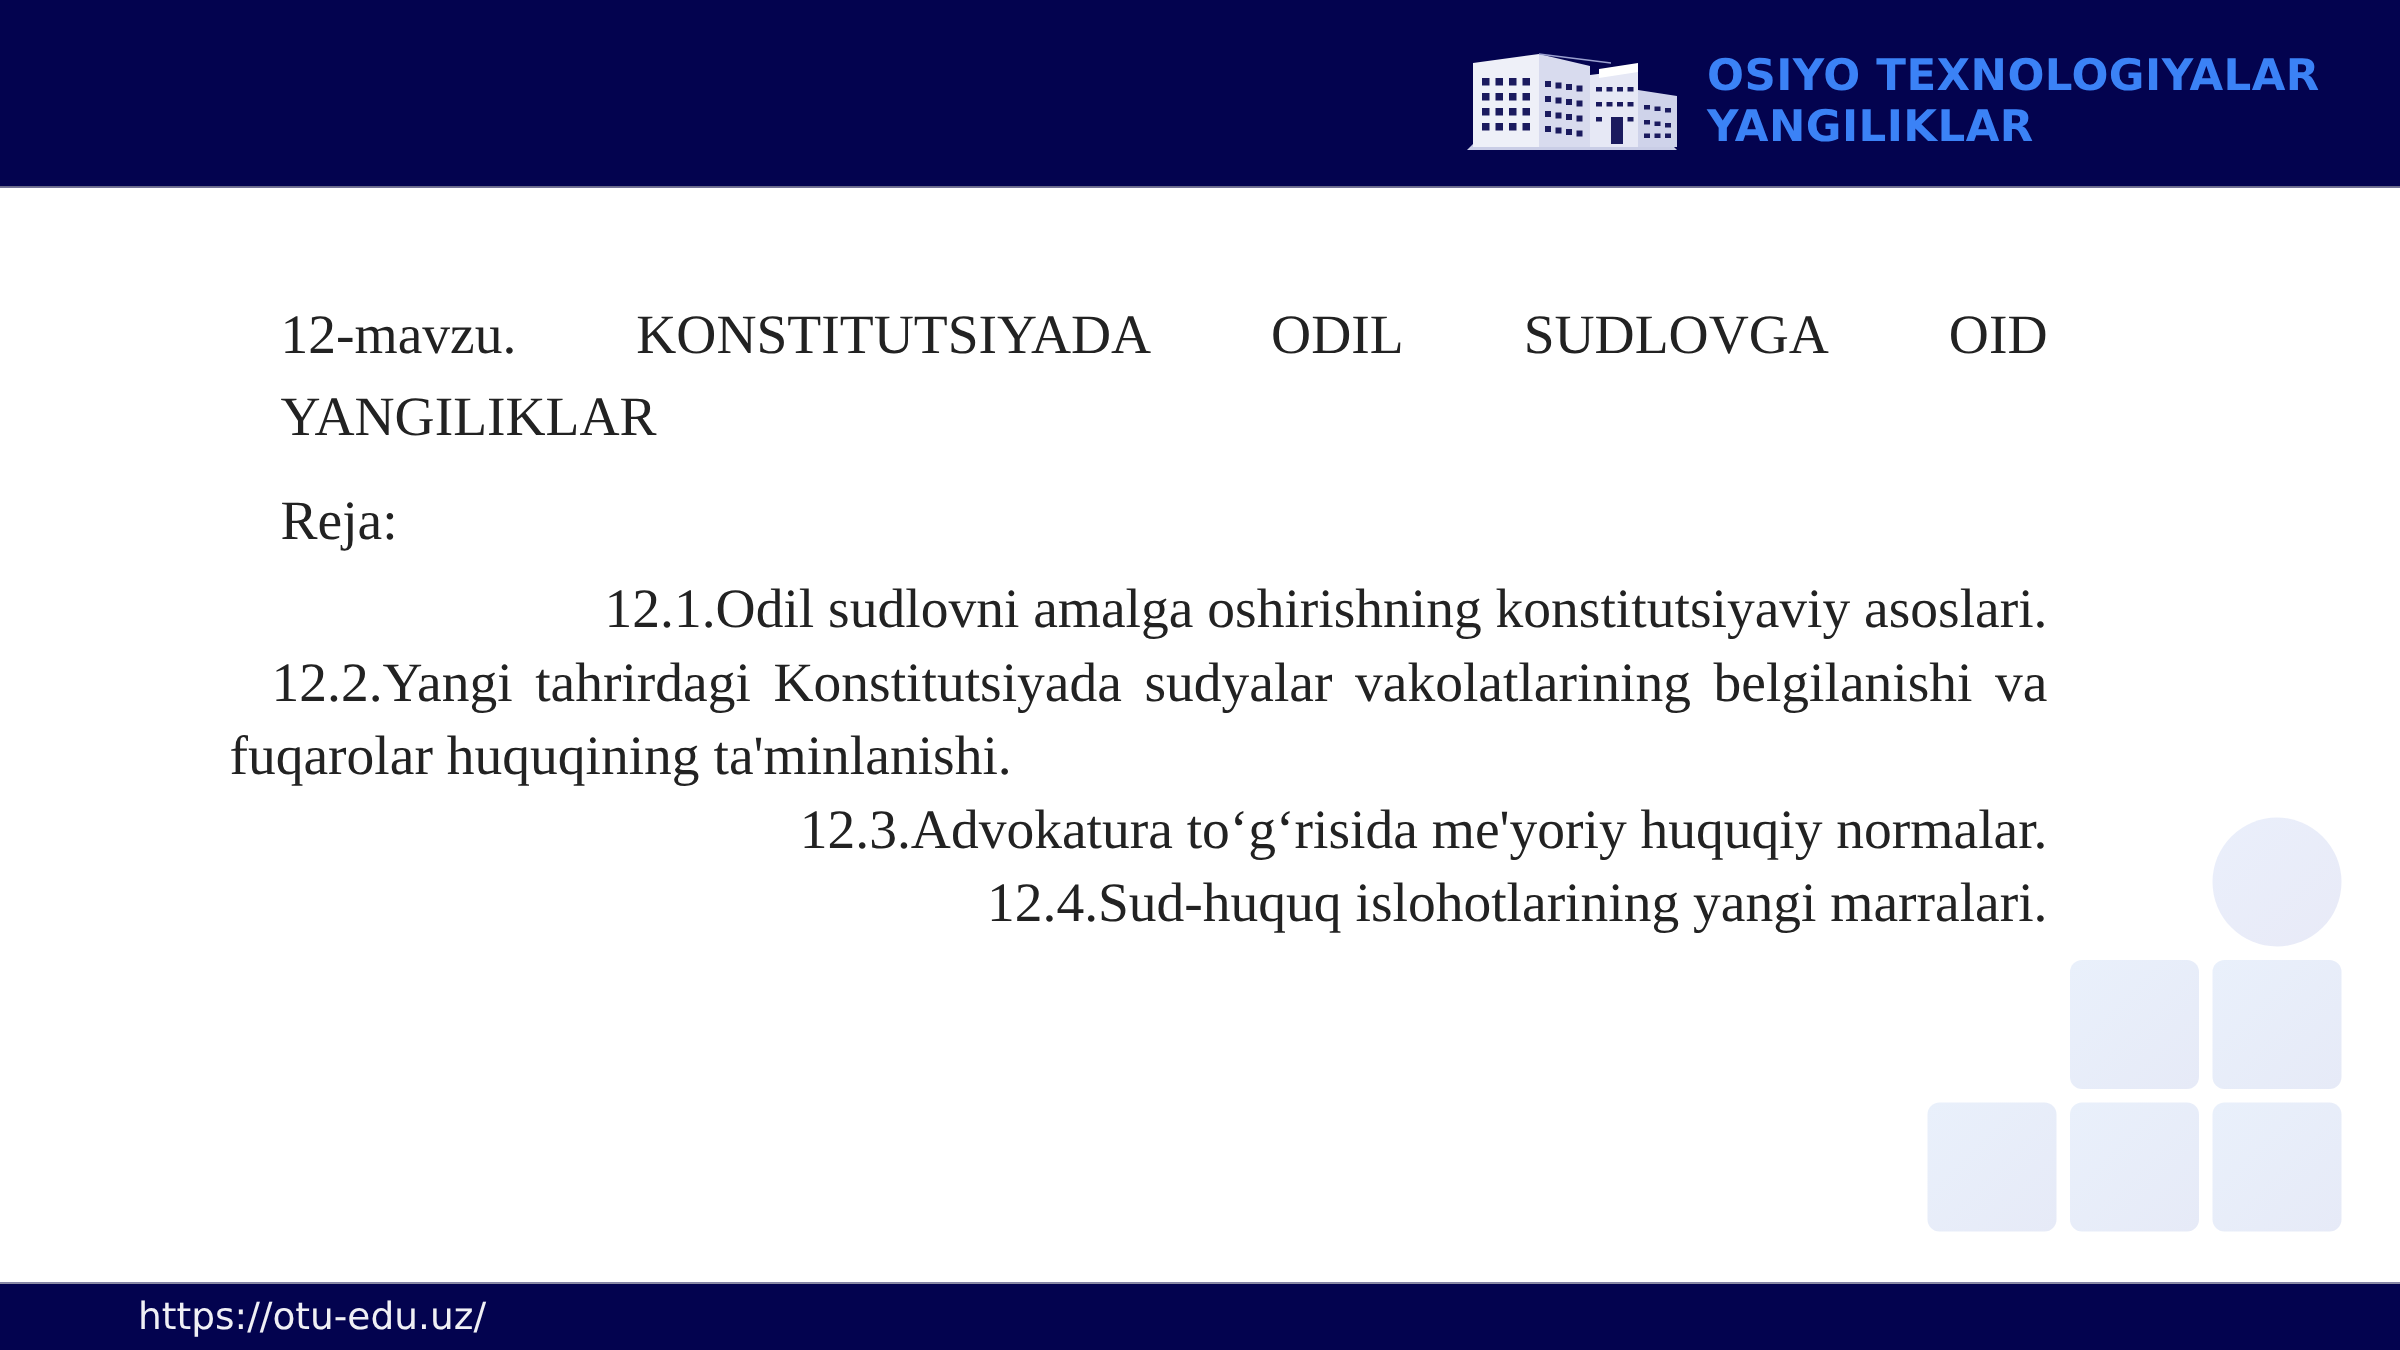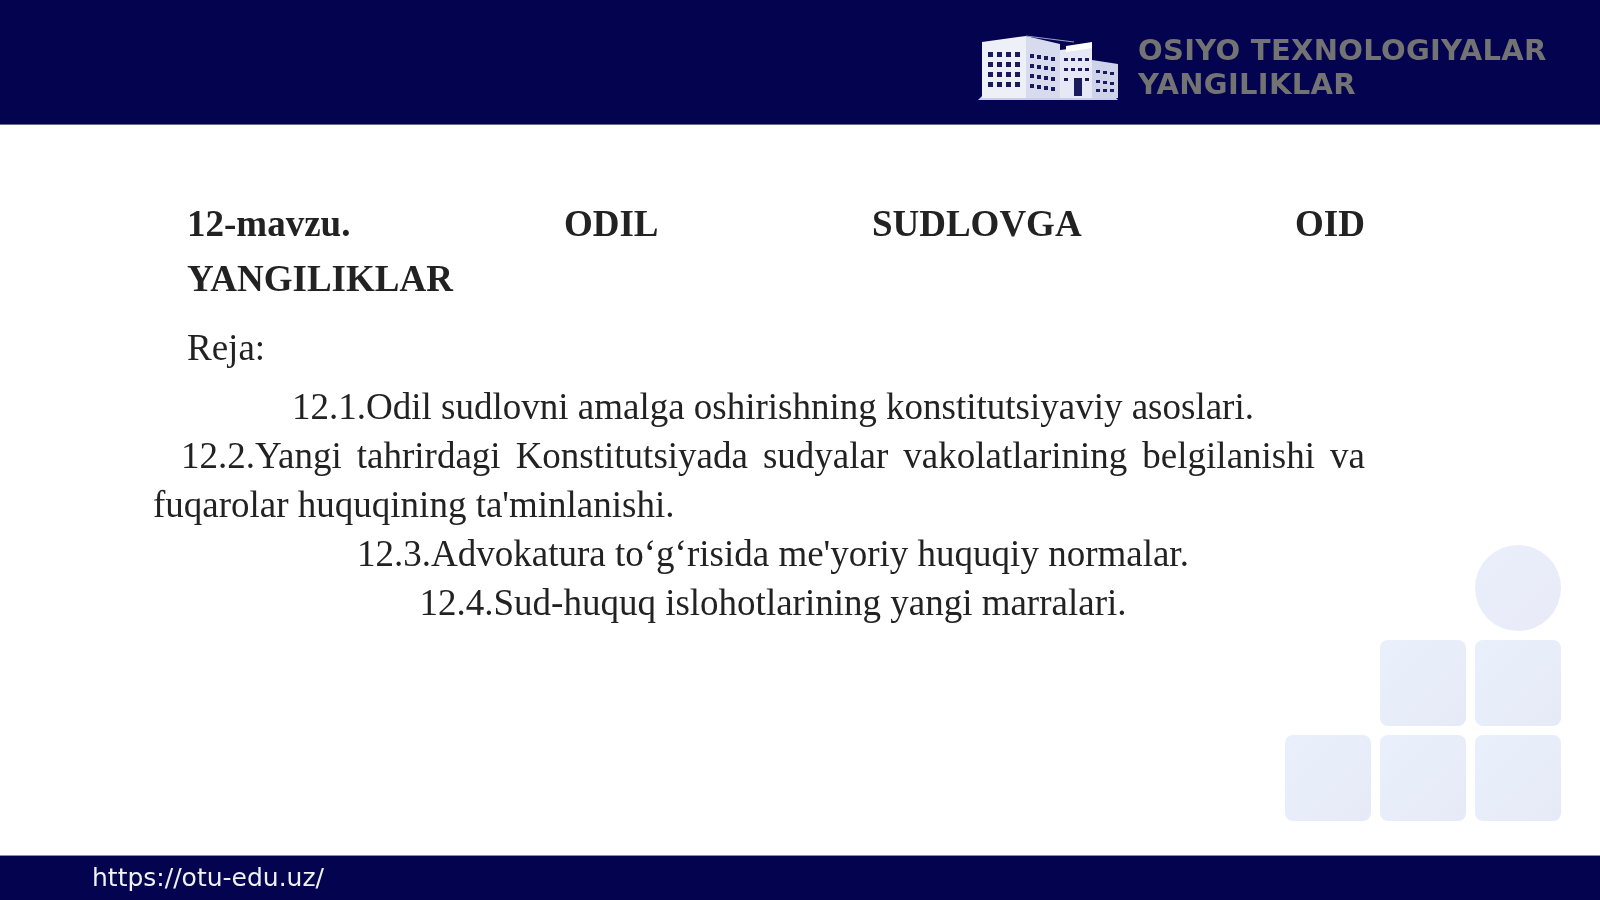--- a/index.html
+++ b/index.html
@@ -10,48 +10,48 @@
       position: absolute; left: 0; top: 0; width: 1600px; height: 125px;
       background: #03034f;
       border-bottom: 1px solid #6b6b8a;
     }
     .logo-building {
       position: absolute; left: 974px; top: 28px; width: 148px; height: 76px;
     }
     .uni-name {
       position: absolute; left: 1138px; top: 33px;
       font-family: "DejaVu Sans", sans-serif; font-weight: bold;
-      color: #737373; font-size: 29px; line-height: 34px; letter-spacing: 0.3px;
+      color: #3b82f6; font-size: 29px; line-height: 34px; letter-spacing: 0.3px;
     }
     .uni-name span { display: block; }
 
     .content {
       position: absolute; left: 153px; top: 196px; width: 1212px;
     }
     .title {
-      font-family: "Liberation Serif", serif; font-weight: bold;
+      font-family: "Liberation Serif", serif; font-weight: normal;
       font-size: 37px; line-height: 55px; color: #222222;
       text-align: justify; text-align-last: left;
       padding-left: 34px;
     }
     .title .line1 {
       display: flex; justify-content: space-between;
     }
     .plan-heading {
       font-weight: normal; font-size: 37px; line-height: 40px;
       margin-top: 22px; padding-left: 34px;
     }
     .plan-list {
       margin-top: 14px;
       font-size: 37px; line-height: 49px; color: #222222;
     }
     .plan-item {
       text-indent: 28px; text-align: justify;
     }
-    .plan-item.single { text-align: center; }
+    .plan-item.single { text-align: right; }
 
     .deco { position: absolute; }
     .deco .sq {
       position: absolute; width: 86px; height: 86px; border-radius: 8px;
       background: linear-gradient(135deg, #e9f0fb 0%, #e6eaf7 100%);
     }
     .deco .circ {
       position: absolute; width: 86px; height: 86px; border-radius: 50%;
       background: linear-gradient(135deg, #eaeffb 0%, #e8eaf7 100%);
     }
@@ -143,20 +143,21 @@
   <div class="uni-name">
     <span>OSIYO TEXNOLOGIYALAR</span>
     <span>YANGILIKLAR</span>
   </div>
 </div>
 
 <div class="content">
   <div class="title">
     <div class="line1">
       <span>12-mavzu.</span>
+      <span>KONSTITUTSIYADA</span>
       <span>ODIL</span>
       <span>SUDLOVGA</span>
       <span>OID</span>
     </div>
     <div>YANGILIKLAR</div>
   </div>
 
   <div class="plan-heading">Reja:</div>
 
   <div class="plan-list">

